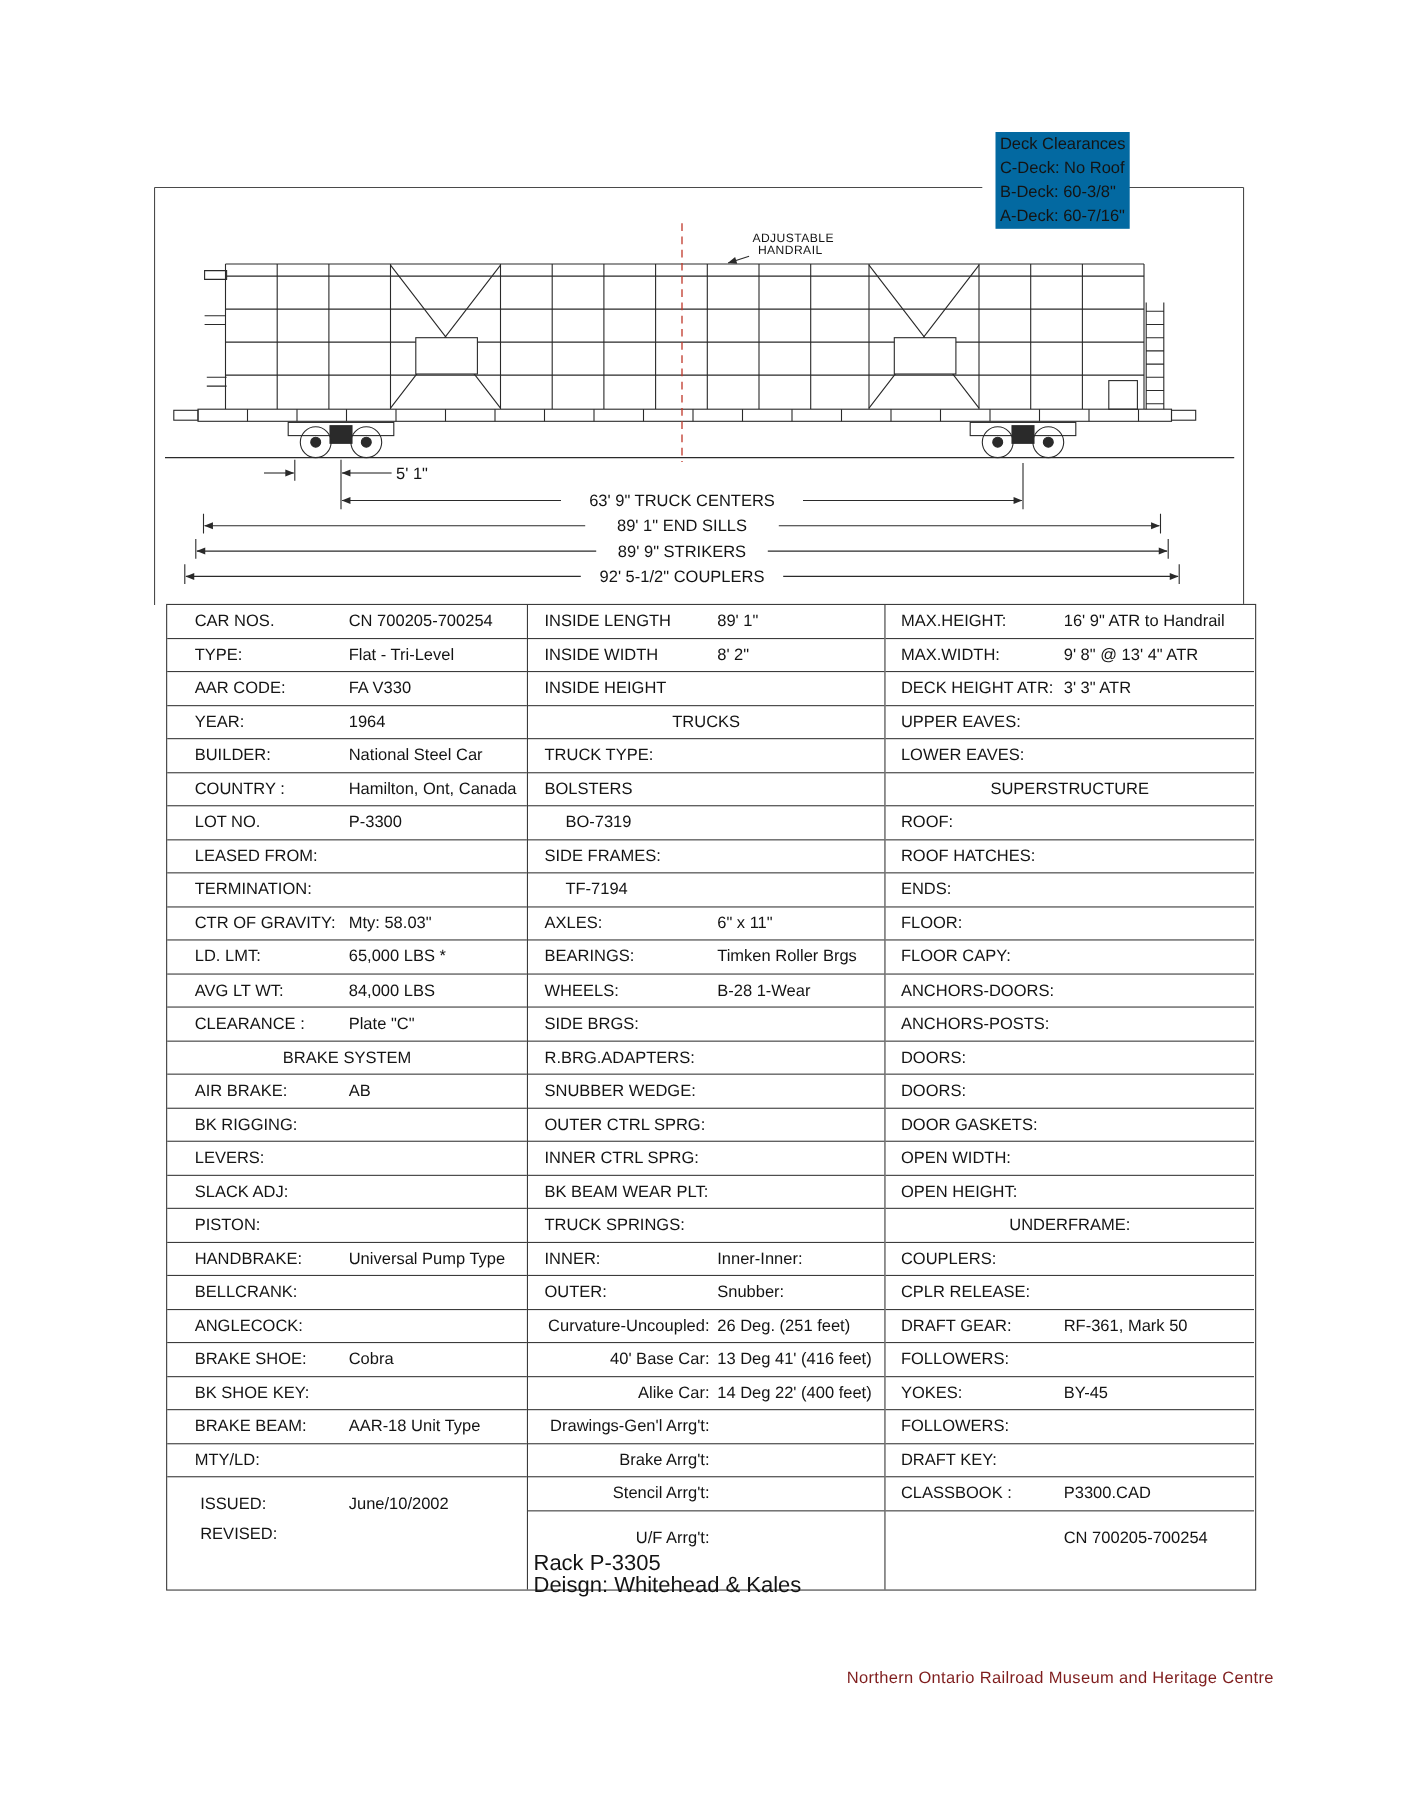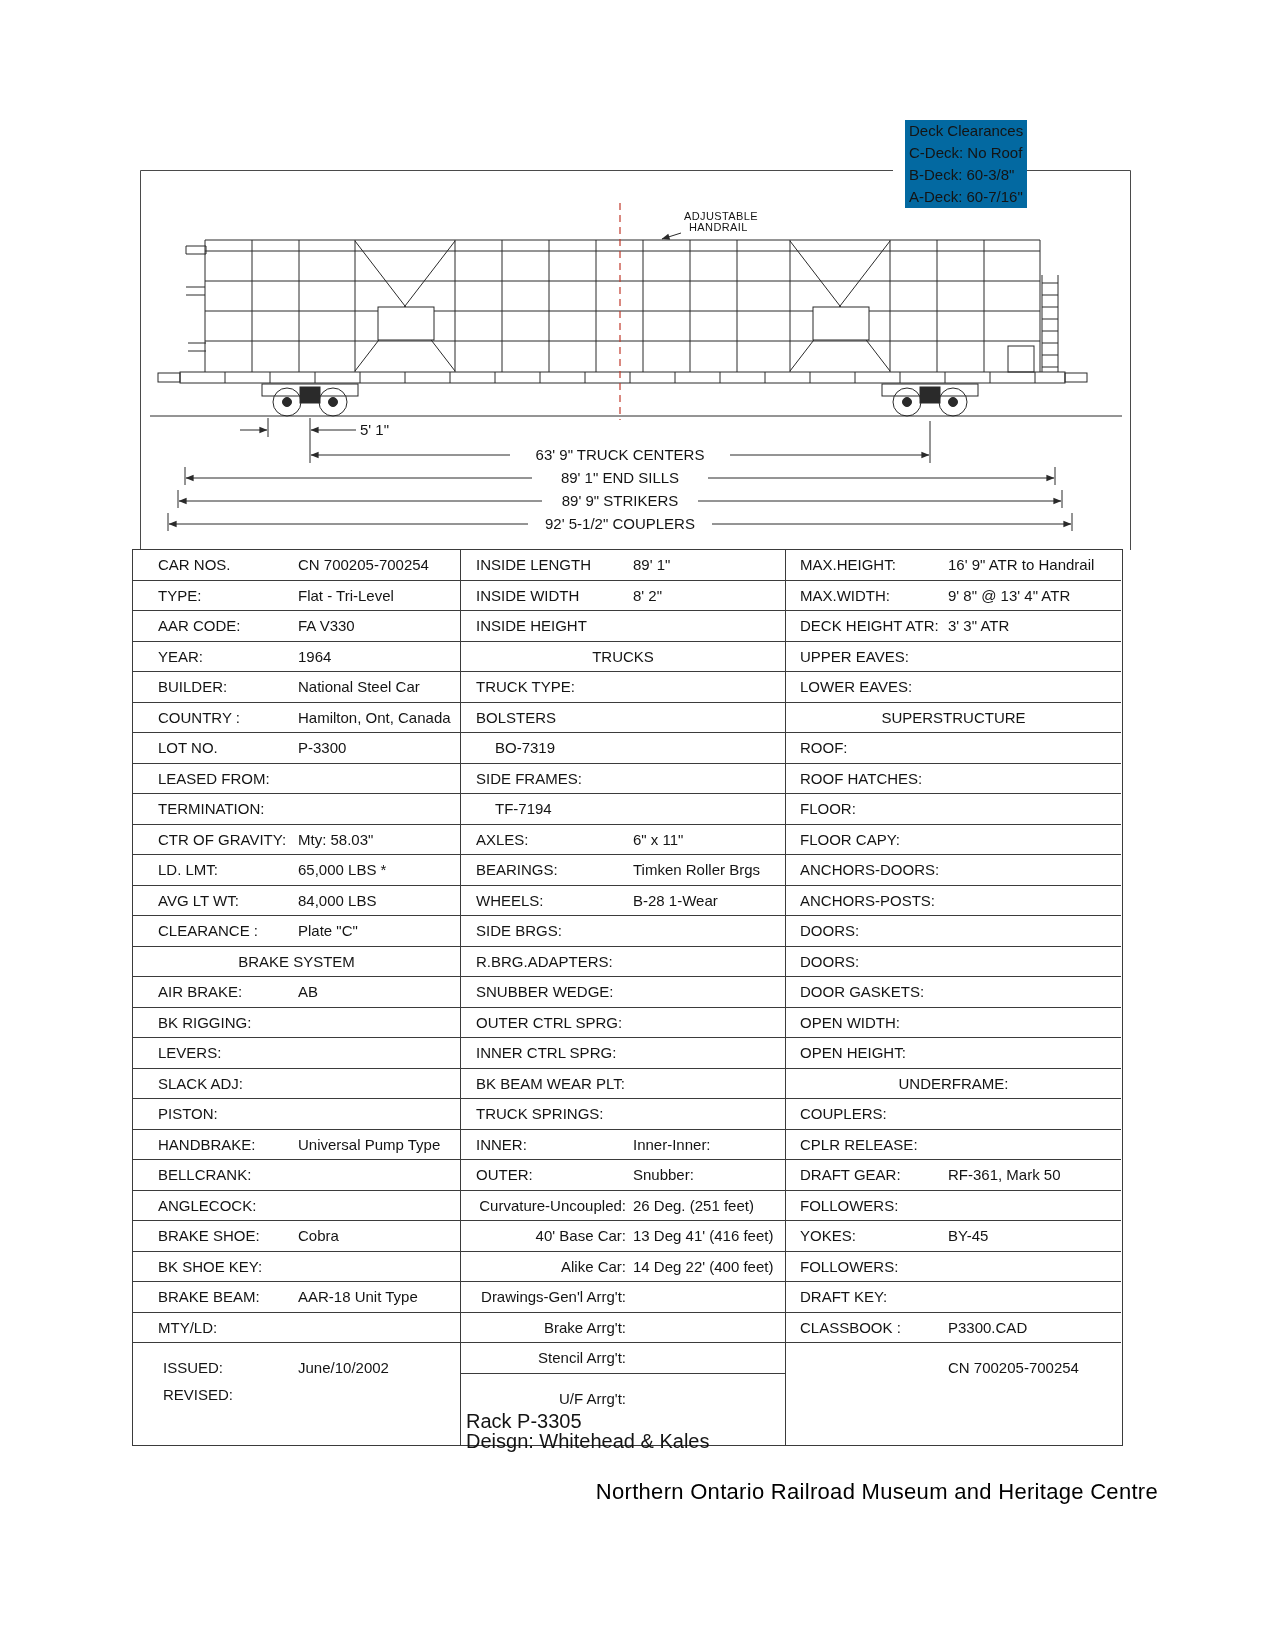--- a/index.html
+++ b/index.html
@@ -11,21 +11,21 @@
 
   
   .deck-clear{position:absolute;left:905px;top:120px;font-size:15px;line-height:22px;background:#0369a1;padding:0 4px;z-index:3;}
 
   
   svg.draw{position:absolute;left:0;top:115px;z-index:1;}
   .dimtext{font-size:15px;fill:#141414;}
   .smalltext{font-size:11px;fill:#141414;letter-spacing:.4px;}
 
   
-  .spec{position:absolute;left:132px;top:549px;width:991px;display:flex;border:1px solid #3b3b3b;background:#fff;box-sizing:border-box;z-index:2;}
+  .spec{position:absolute;left:151px;top:549px;width:991px;display:flex;border:1px solid #3b3b3b;background:#fff;box-sizing:border-box;z-index:2;}
   .tcol{box-sizing:border-box;}
   .tcol.c1{width:328px;border-right:1px solid #3b3b3b;}
   .tcol.c2{width:325px;border-right:1px solid #3b3b3b;}
   .tcol.c3{width:335px;}
   .trow{position:relative;box-sizing:border-box;height:30.5px;border-bottom:1px solid #3b3b3b;font-size:15px;line-height:29px;white-space:nowrap;}
   .trow:last-child{border-bottom:none;margin-top:10px;}
   .t-tall,.t-tall2,.t-valonly:last-child{height:61px;}
   .lbl{position:absolute;left:0;top:0;}
   .c1 .lbl{padding-left:25px;}
   .c2 .lbl{padding-left:15px;}
@@ -34,21 +34,21 @@
   .c1 .val{left:165px;}
   .c2 .val{left:172px;}
   .c3 .val{left:162px;}
   .hdr{display:block;text-align:center;}
   .c2 .lbl.ind{padding-left:34px;}
   .lbl.r{width:165px;text-align:right;padding-left:0 !important;}
   .tline{position:relative;height:27px;line-height:30px;}
   .t-tall .lbl{padding-left:30px !important;}
   .xline{padding-left:5px;font-size:20px;line-height:20px;}
 
-  .footer{position:absolute;top:1479px;right:117px;font-size:22px;color:#000000;letter-spacing:.3px;}
+  .footer{position:absolute;top:1517px;right:117px;font-size:15px;color:#7f1d1d;letter-spacing:.3px;}
 </style>
 </head>
 <body>
 
 <div class="page">
 
   <div class="deck-clear">
     <div>Deck Clearances</div>
     <div>C-Deck:  No Roof</div>
     <div>B-Deck:  60-3/8"</div>
@@ -403,20 +403,24 @@
         </div>
         <div class="trow t-pair">
           <span class="lbl">ROOF:</span>
           <span class="val"></span>
         </div>
         <div class="trow t-pair">
           <span class="lbl">ROOF HATCHES:</span>
           <span class="val"></span>
         </div>
         <div class="trow t-pair">
+          <span class="lbl">ENDS:</span>
+          <span class="val"></span>
+        </div>
+        <div class="trow t-pair">
           <span class="lbl">FLOOR:</span>
           <span class="val"></span>
         </div>
         <div class="trow t-pair">
           <span class="lbl">FLOOR CAPY:</span>
           <span class="val"></span>
         </div>
         <div class="trow t-pair">
           <span class="lbl">ANCHORS-DOORS:</span>
           <span class="val"></span>

